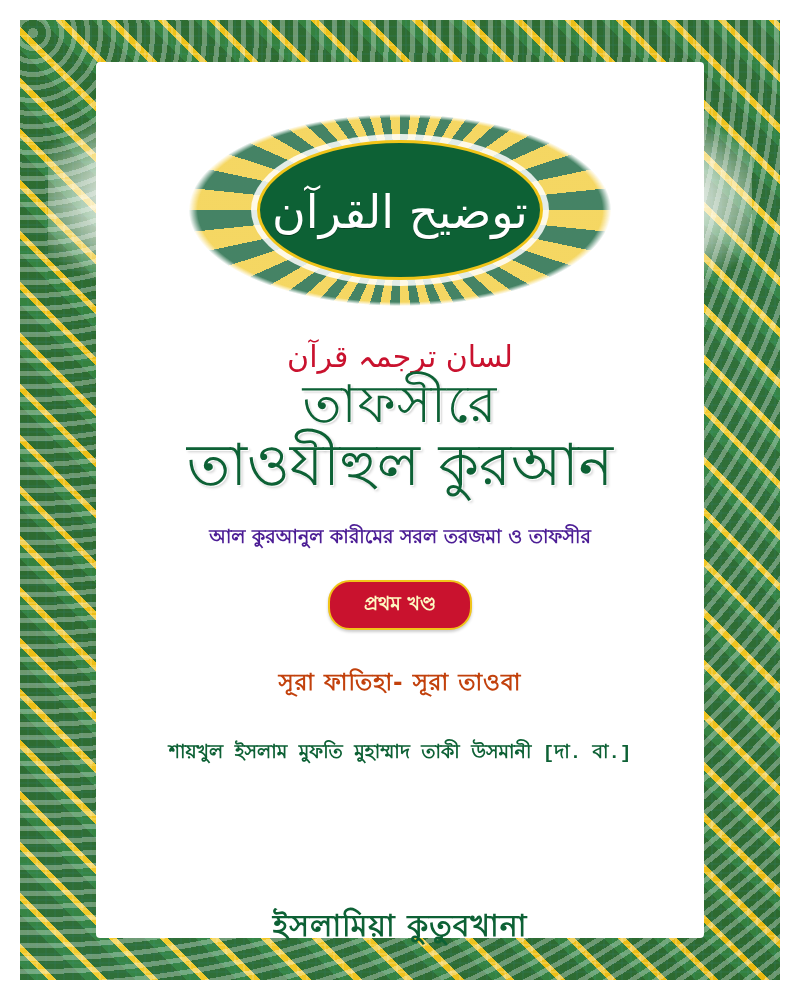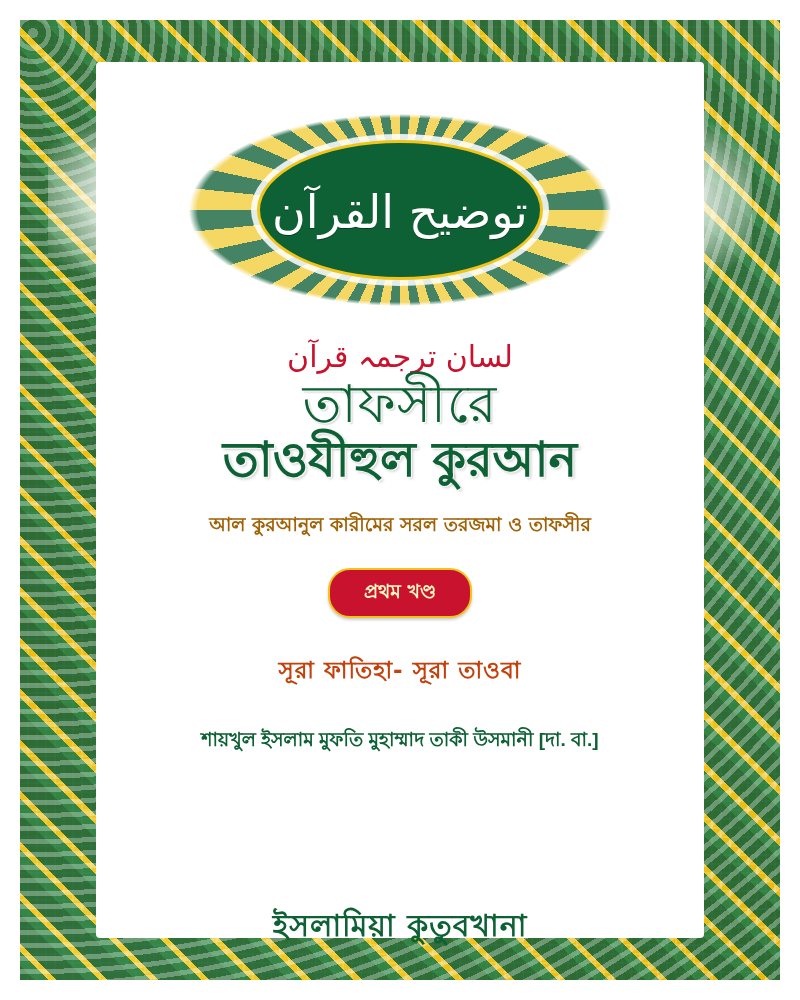--- a/index.html
+++ b/index.html
@@ -167,30 +167,30 @@
     font-family: "DejaVu Sans", sans-serif;
     font-weight: normal;
     font-size: 52px;
     line-height: 1.15;
     letter-spacing: 1px;
     text-shadow: 1px 1px 0 rgba(255,255,255,0.9), 2px 2px 2px rgba(0,0,0,0.18);
   }
   .title-main-2 {
     color: #0d6135;
     font-family: "DejaVu Sans", sans-serif;
-    font-weight: bold;
-    font-size: 48px;
+    font-weight: normal;
+    font-size: 58px;
     line-height: 1.2;
     letter-spacing: 0px;
     margin-top: -4px;
     text-shadow: 1px 1px 0 rgba(255,255,255,0.9), 2px 2px 3px rgba(0,0,0,0.2);
   }
   .tagline {
     margin-top: 22px;
-    color: #a16207;
+    color: #4c1d95;
     font-family: "DejaVu Sans", sans-serif;
     font-size: 19px;
     font-weight: bold;
   }
 
   
   .volume-badge-wrap {
     margin-top: 26px;
     display: flex;
     justify-content: center;
@@ -212,21 +212,21 @@
     color: #c2410c;
     font-family: "DejaVu Sans", sans-serif;
     font-size: 23px;
     font-weight: bold;
     letter-spacing: 1px;
   }
 
   .author {
     margin-top: 34px;
     color: #0d6135;
-    font-family: Liberation Sans, sans-serif;
+    font-family: Liberation Mono, monospace;
     font-size: 19px;
     font-weight: bold;
   }
 
   .publisher {
     position: absolute;
     left: 0; right: 0;
     top: 840px;
     text-align: center;
     color: #0d6135;

